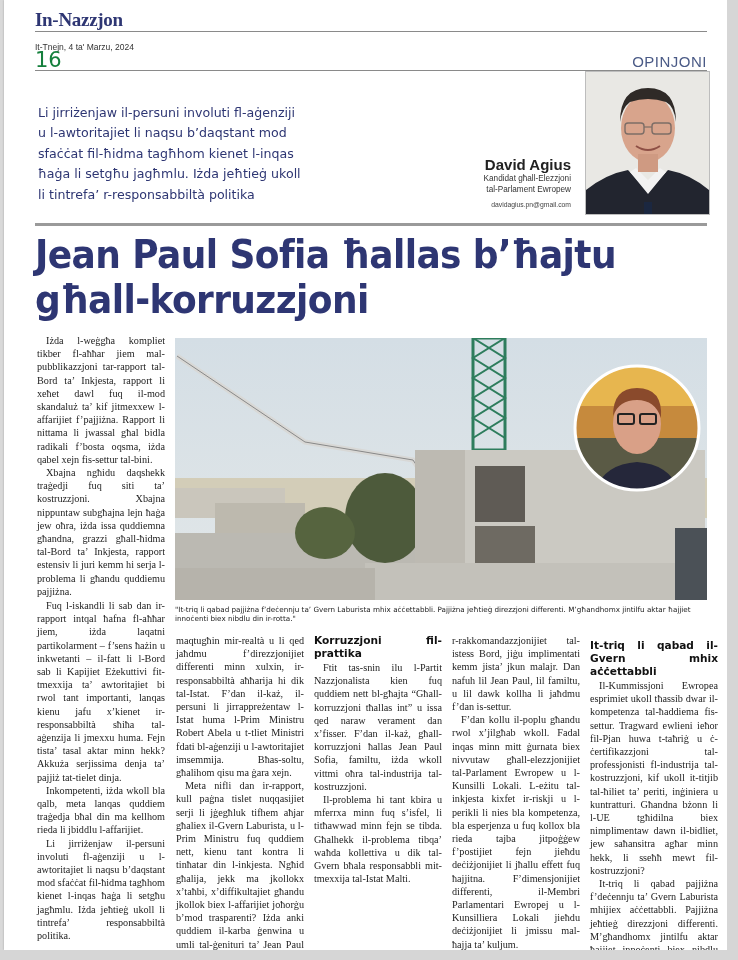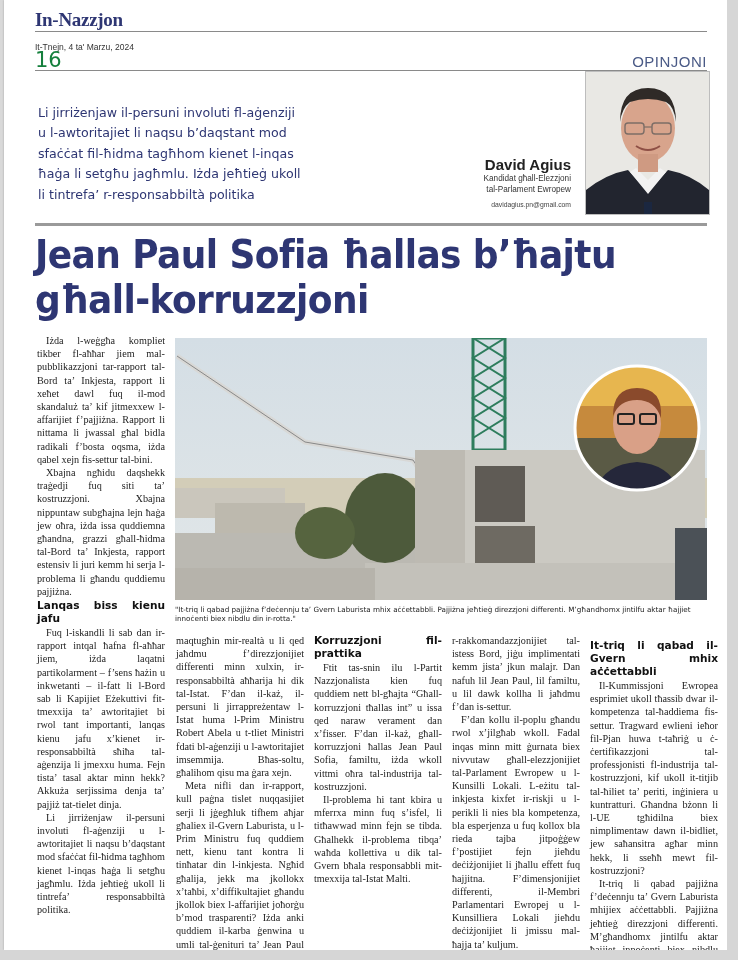--- a/index.html
+++ b/index.html
@@ -179,22 +179,22 @@
         <path d="M438 78 Q438 50 462 50 Q488 50 486 80 Q480 62 462 62 Q444 62 438 78 Z" fill="#8a4a2c"></path>
         <rect x="443" y="76" width="16" height="10" rx="2" fill="none" stroke="#222" stroke-width="2"></rect>
         <rect x="465" y="76" width="16" height="10" rx="2" fill="none" stroke="#222" stroke-width="2"></rect>
       </g>
       <circle cx="462" cy="90" r="62" fill="none" stroke="#ffffff" stroke-width="3"></circle>
     </svg>
   </div>
   <div class="caption">"It-triq li qabad pajjiżna f’deċennju ta’ Gvern Laburista mhix aċċettabbli. Pajjiżna jeħtieġ direzzjoni differenti. M’għandhomx jintilfu aktar ħajjiet innoċenti biex nibdlu din ir-rotta."</div>
 
   <div class="col c1b">
-    <h3>Lanqas biss kienu jafu</h3>
     <p>Fuq l-iskandli li sab dan ir-rapport intqal ħafna fl-aħħar jiem, iżda laqatni partikolarment – f’sens ħażin u inkwetanti – il-fatt li l-Bord sab li Kapijiet Eżekuttivi fit-tmexxija ta’ awtoritajiet bi rwol tant importanti, lanqas kienu jafu x’kienet ir-responsabbiltà sħiħa tal-aġenzija li jmexxu huma. Fejn tista’ tasal aktar minn hekk? Akkuża serjissima denja ta’ pajjiż tat-tielet dinja.</p>
+    <p>Inkompetenti, iżda wkoll bla qalb, meta lanqas quddiem traġedja bħal din ma kellhom rieda li jbiddlu l-affarijiet.</p>
     <p>Li jirriżenjaw il-persuni involuti fl-aġenziji u l-awtoritajiet li naqsu b’daqstant mod sfaċċat fil-ħidma tagħhom kienet l-inqas ħaġa li setgħu jagħmlu. Iżda jeħtieġ ukoll li tintrefa’ responsabbiltà politika.</p>
 
   </div>
 
   <div class="col c2">
     <p style="text-indent:0">maqtugħin mir-realtà u li qed jaħdmu f’direzzjonijiet differenti minn xulxin, ir-responsabbiltà aħħarija hi dik tal-Istat. F’dan il-każ, il-persuni li jirrappreżentaw l-Istat huma l-Prim Ministru Robert Abela u t-tliet Ministri fdati bl-aġenziji u l-awtoritajiet imsemmija. Bħas-soltu, għalihom qisu ma ġara xejn.</p>
     <p>Meta nifli dan ir-rapport, kull paġna tislet nuqqasijiet serji li jġegħluk tifhem aħjar għaliex il-Gvern Laburista, u l-Prim Ministru fuq quddiem nett, kienu tant kontra li tinħatar din l-inkjesta. Ngħid għalija, jekk ma jkollokx x’taħbi, x’diffikultajiet għandu jkollok biex l-affarijiet joħorġu b’mod trasparenti? Iżda anki quddiem il-karba ġenwina u umli tal-ġenituri ta’ Jean Paul Sofia, il-Prim Ministru baqa’ jinsisti li ma riedx din l-inkjesta, sakemm kellu jċedi għall-pressjoni ta’ poplu sħiħ.</p>
   </div>
 
   <div class="col c3">

